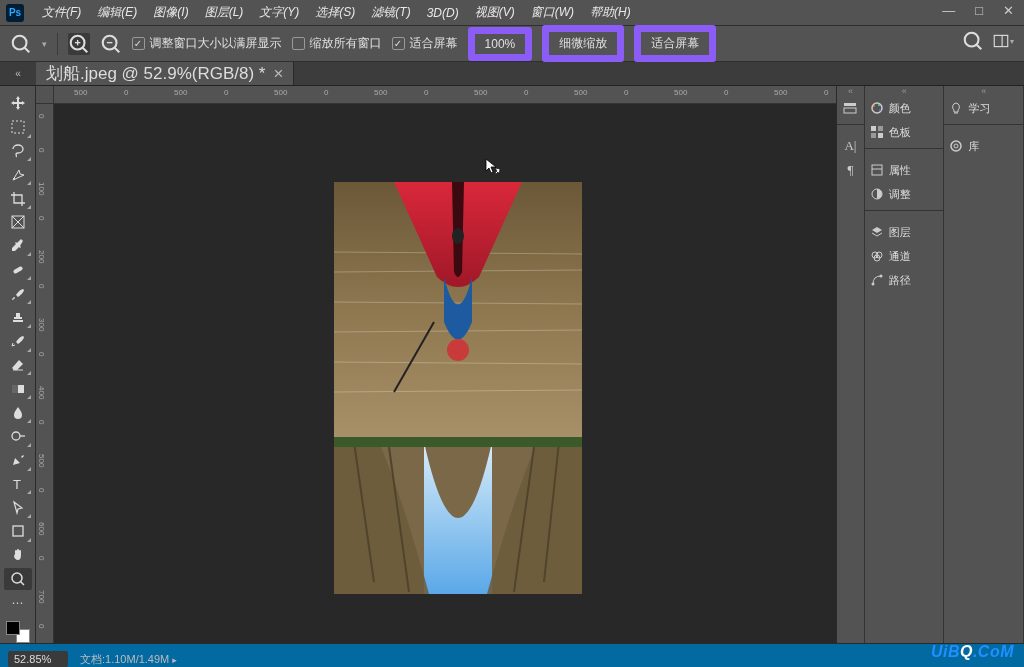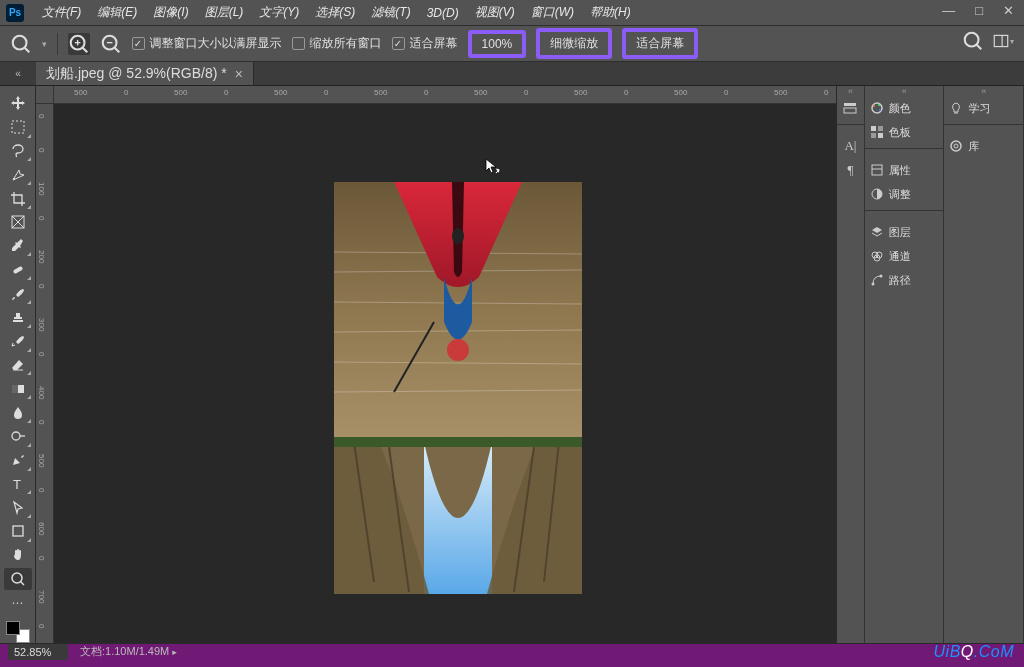--- a/index.html
+++ b/index.html
@@ -9,25 +9,25 @@
 .menu-item { padding: 3px 8px; cursor: pointer; font-style: italic; }
 .window-controls { position: absolute; right: 6px; top: 3px; display: flex; gap: 12px; color: #ccc; font-size: 13px; }
 .window-controls span { cursor: pointer; padding: 0 4px; }
 .optbar { height: 36px; background: #535353; display: flex; align-items: center; padding: 0 10px; gap: 10px; border-bottom: 1px solid #2e2e2e; }
 .optbar .sep { width: 1px; height: 22px; background: #3a3a3a; }
 .icon-btn { width: 22px; height: 22px; display: flex; align-items: center; justify-content: center; color: #ddd; cursor: pointer; border-radius: 2px; }
 .icon-btn.active { background: #3a3a3a; }
 .chk { display: flex; align-items: center; gap: 5px; color: #e0e0e0; font-size: 12px; cursor: pointer; }
 .chk-box { width: 13px; height: 13px; border: 1px solid #999; border-radius: 2px; background: #535353; display: flex; align-items: center; justify-content: center; font-size: 10px; color: #ddd; }
 .chk-box.on::after { content: "✓"; }
-.btn { padding: 3px 10px; border: 4px solid #8b5cf6; background: #535353; color: #e0e0e0; font-size: 12px; border-radius: 3px; cursor: pointer; }
+.btn { padding: 3px 10px; border: 7px solid #8b5cf6; background: #535353; color: #e0e0e0; font-size: 12px; border-radius: 3px; cursor: pointer; }
 .right-icons { position: absolute; right: 10px; top: 30px; display: flex; gap: 8px; color: #ddd; }
 .tabbar { height: 24px; background: #3c3c3c; display: flex; align-items: center; border-bottom: 1px solid #222; }
 .tab-collapse { width: 36px; height: 100%; display: flex; align-items: center; justify-content: center; color: #bbb; font-size: 10px; }
-.doc-tab { background: #535353; height: 100%; display: flex; align-items: center; padding: 0 10px; color: #ddd; font-size: 14px; gap: 8px; border-right: 1px solid #2a2a2a; }
+.doc-tab { background: #535353; height: 100%; display: flex; align-items: center; padding: 0 10px; color: #ddd; font-size: 17px; gap: 8px; border-right: 1px solid #2a2a2a; }
 .doc-tab .close { color: #bbb; cursor: pointer; }
 .workspace { position: absolute; top: 86px; left: 0; right: 0; bottom: 24px; display: flex; }
 .toolbox { width: 36px; background: #535353; border-right: 1px solid #2a2a2a; display: flex; flex-direction: column; align-items: center; padding-top: 6px; gap: 0; }
 .tool { width: 28px; height: 25px; display: flex; align-items: center; justify-content: center; color: #ddd; cursor: pointer; position: relative; margin-bottom: 1px; }
 .tool svg { width: 16px; height: 16px; }
 .tool.sel { background: #3a3a3a; border-radius: 2px; }
 .tool::after { content: ""; position: absolute; right: 1px; bottom: 1px; border: 2px solid transparent; border-right-color: #aaa; border-bottom-color: #aaa; width: 0; height: 0; }
 .tool.single::after { display: none; }
 .fgbg { width: 24px; height: 24px; position: relative; margin-top: 6px; }
 .fgbg .bg { position: absolute; right: 0; bottom: 0; width: 14px; height: 14px; background: #fff; border: 1px solid #888; }
@@ -44,24 +44,24 @@
 .panels { width: 188px; background: #454545; display: flex; border-left: 1px solid #2a2a2a; }
 .panel-handle { position: absolute; top: 0; left: 0; right: 0; height: 10px; color: #999; font-size: 9px; text-align: center; }
 .panel-col { position: relative; background: #535353; border-right: 1px solid #333; padding-top: 10px; }
 .pc1 { width: 28px; }
 .pc2 { width: 80px; }
 .pc3 { width: 80px; }
 .panel-entry { height: 24px; display: flex; align-items: center; gap: 5px; padding: 0 5px; color: #ddd; font-size: 11px; cursor: pointer; }
 .panel-entry svg { width: 14px; height: 14px; flex-shrink: 0; }
 .pc1 .panel-entry { justify-content: center; padding: 0; }
 .panel-gap { height: 10px; border-top: 1px solid #333; margin-top: 4px; padding-top: 4px; }
-.statusbar { position: absolute; bottom: 0; left: 0; right: 0; height: 24px; background: #701a75; display: flex; align-items: flex-start; padding: 0 8px; color: #ddd; font-size: 11px; border-top: 1px solid #2a2a2a; }
+.statusbar { position: absolute; bottom: 0; left: 0; right: 0; height: 24px; background: #0369a1; display: flex; align-items: flex-end; padding: 0 8px; color: #ddd; font-size: 11px; border-top: 1px solid #2a2a2a; }
 .statusbar .zoom { width: 60px; background: #3a3a3a; padding: 2px 6px; border-radius: 2px; margin-right: 12px; }
 .statusbar .doc { color: #bbb; }
-.watermark { position: absolute; right: 10px; bottom: 6px; font-size: 16px; font-weight: normal; color: #1e90ff; font-style: italic; letter-spacing: 0.5px; }
+.watermark { position: absolute; right: 10px; bottom: 6px; font-size: 16px; font-weight: bold; color: #1e90ff; font-style: italic; letter-spacing: 0.5px; }
 .watermark .b { color: #fff; }
 </style>
 </head>
 <body>
 
 <div class="menubar">
   <div class="ps-logo">Ps</div>
   <div class="menu-item">文件(F)</div>
   <div class="menu-item">编辑(E)</div>
   <div class="menu-item">图像(I)</div>

